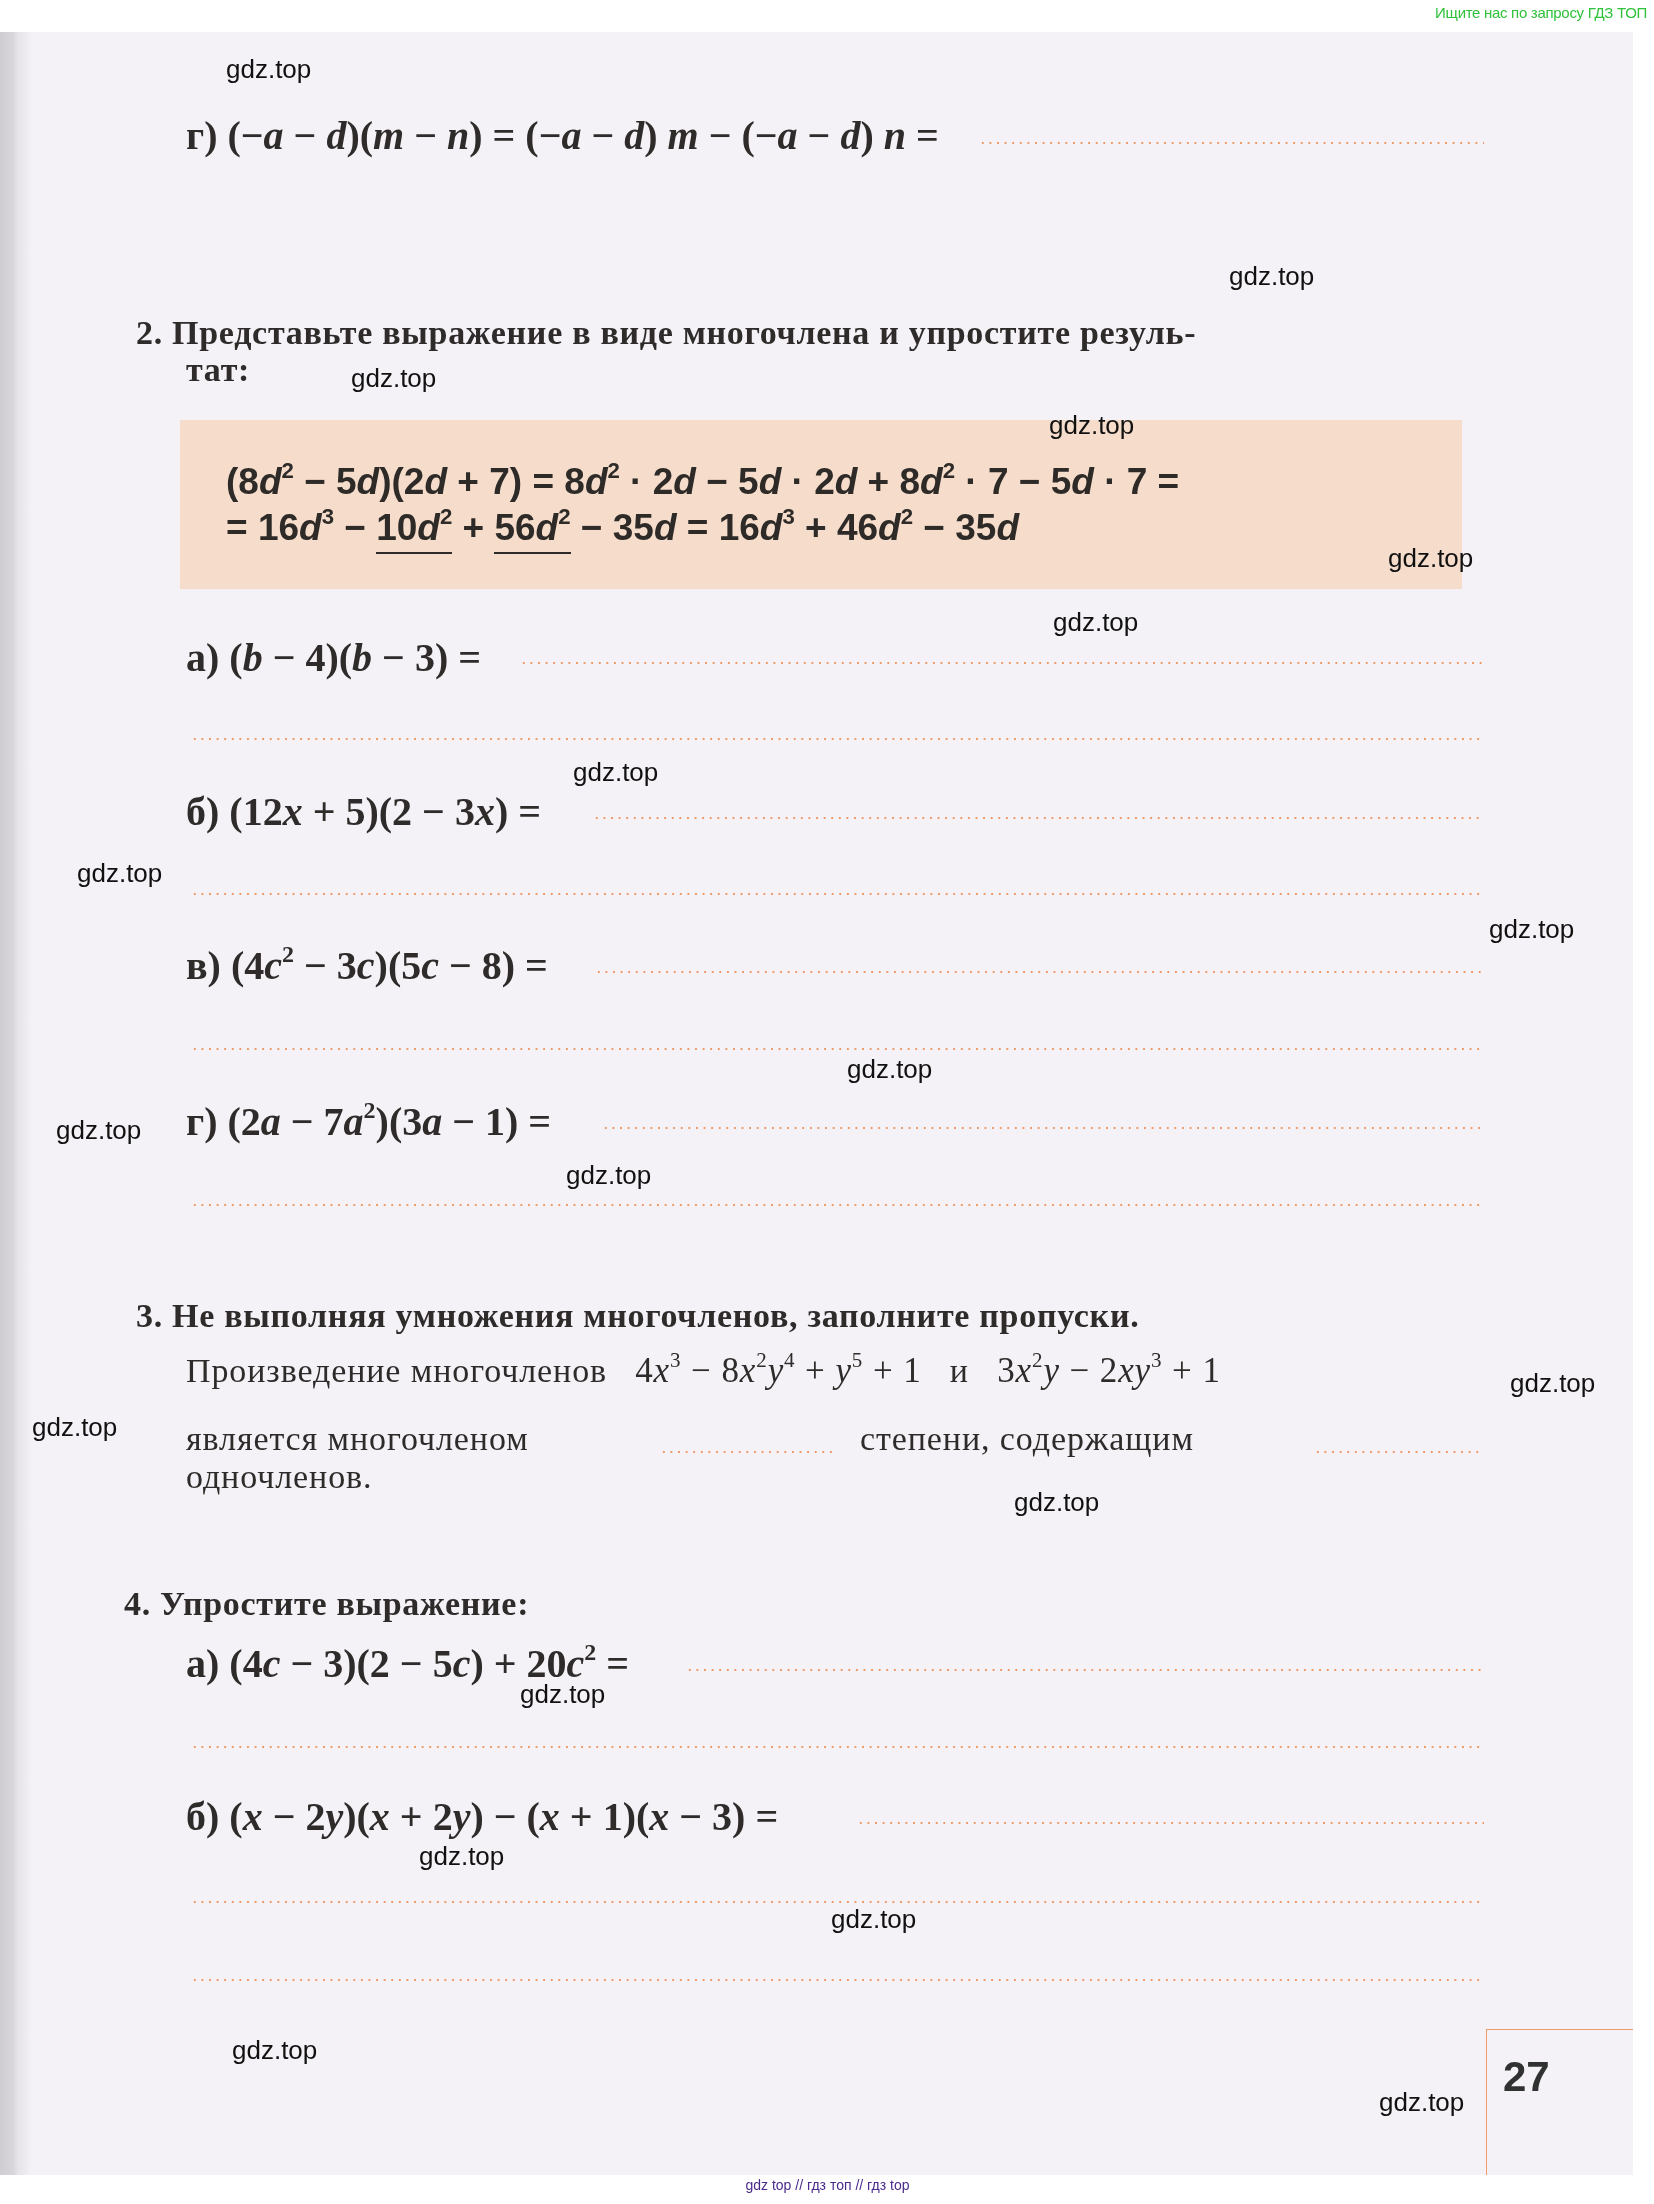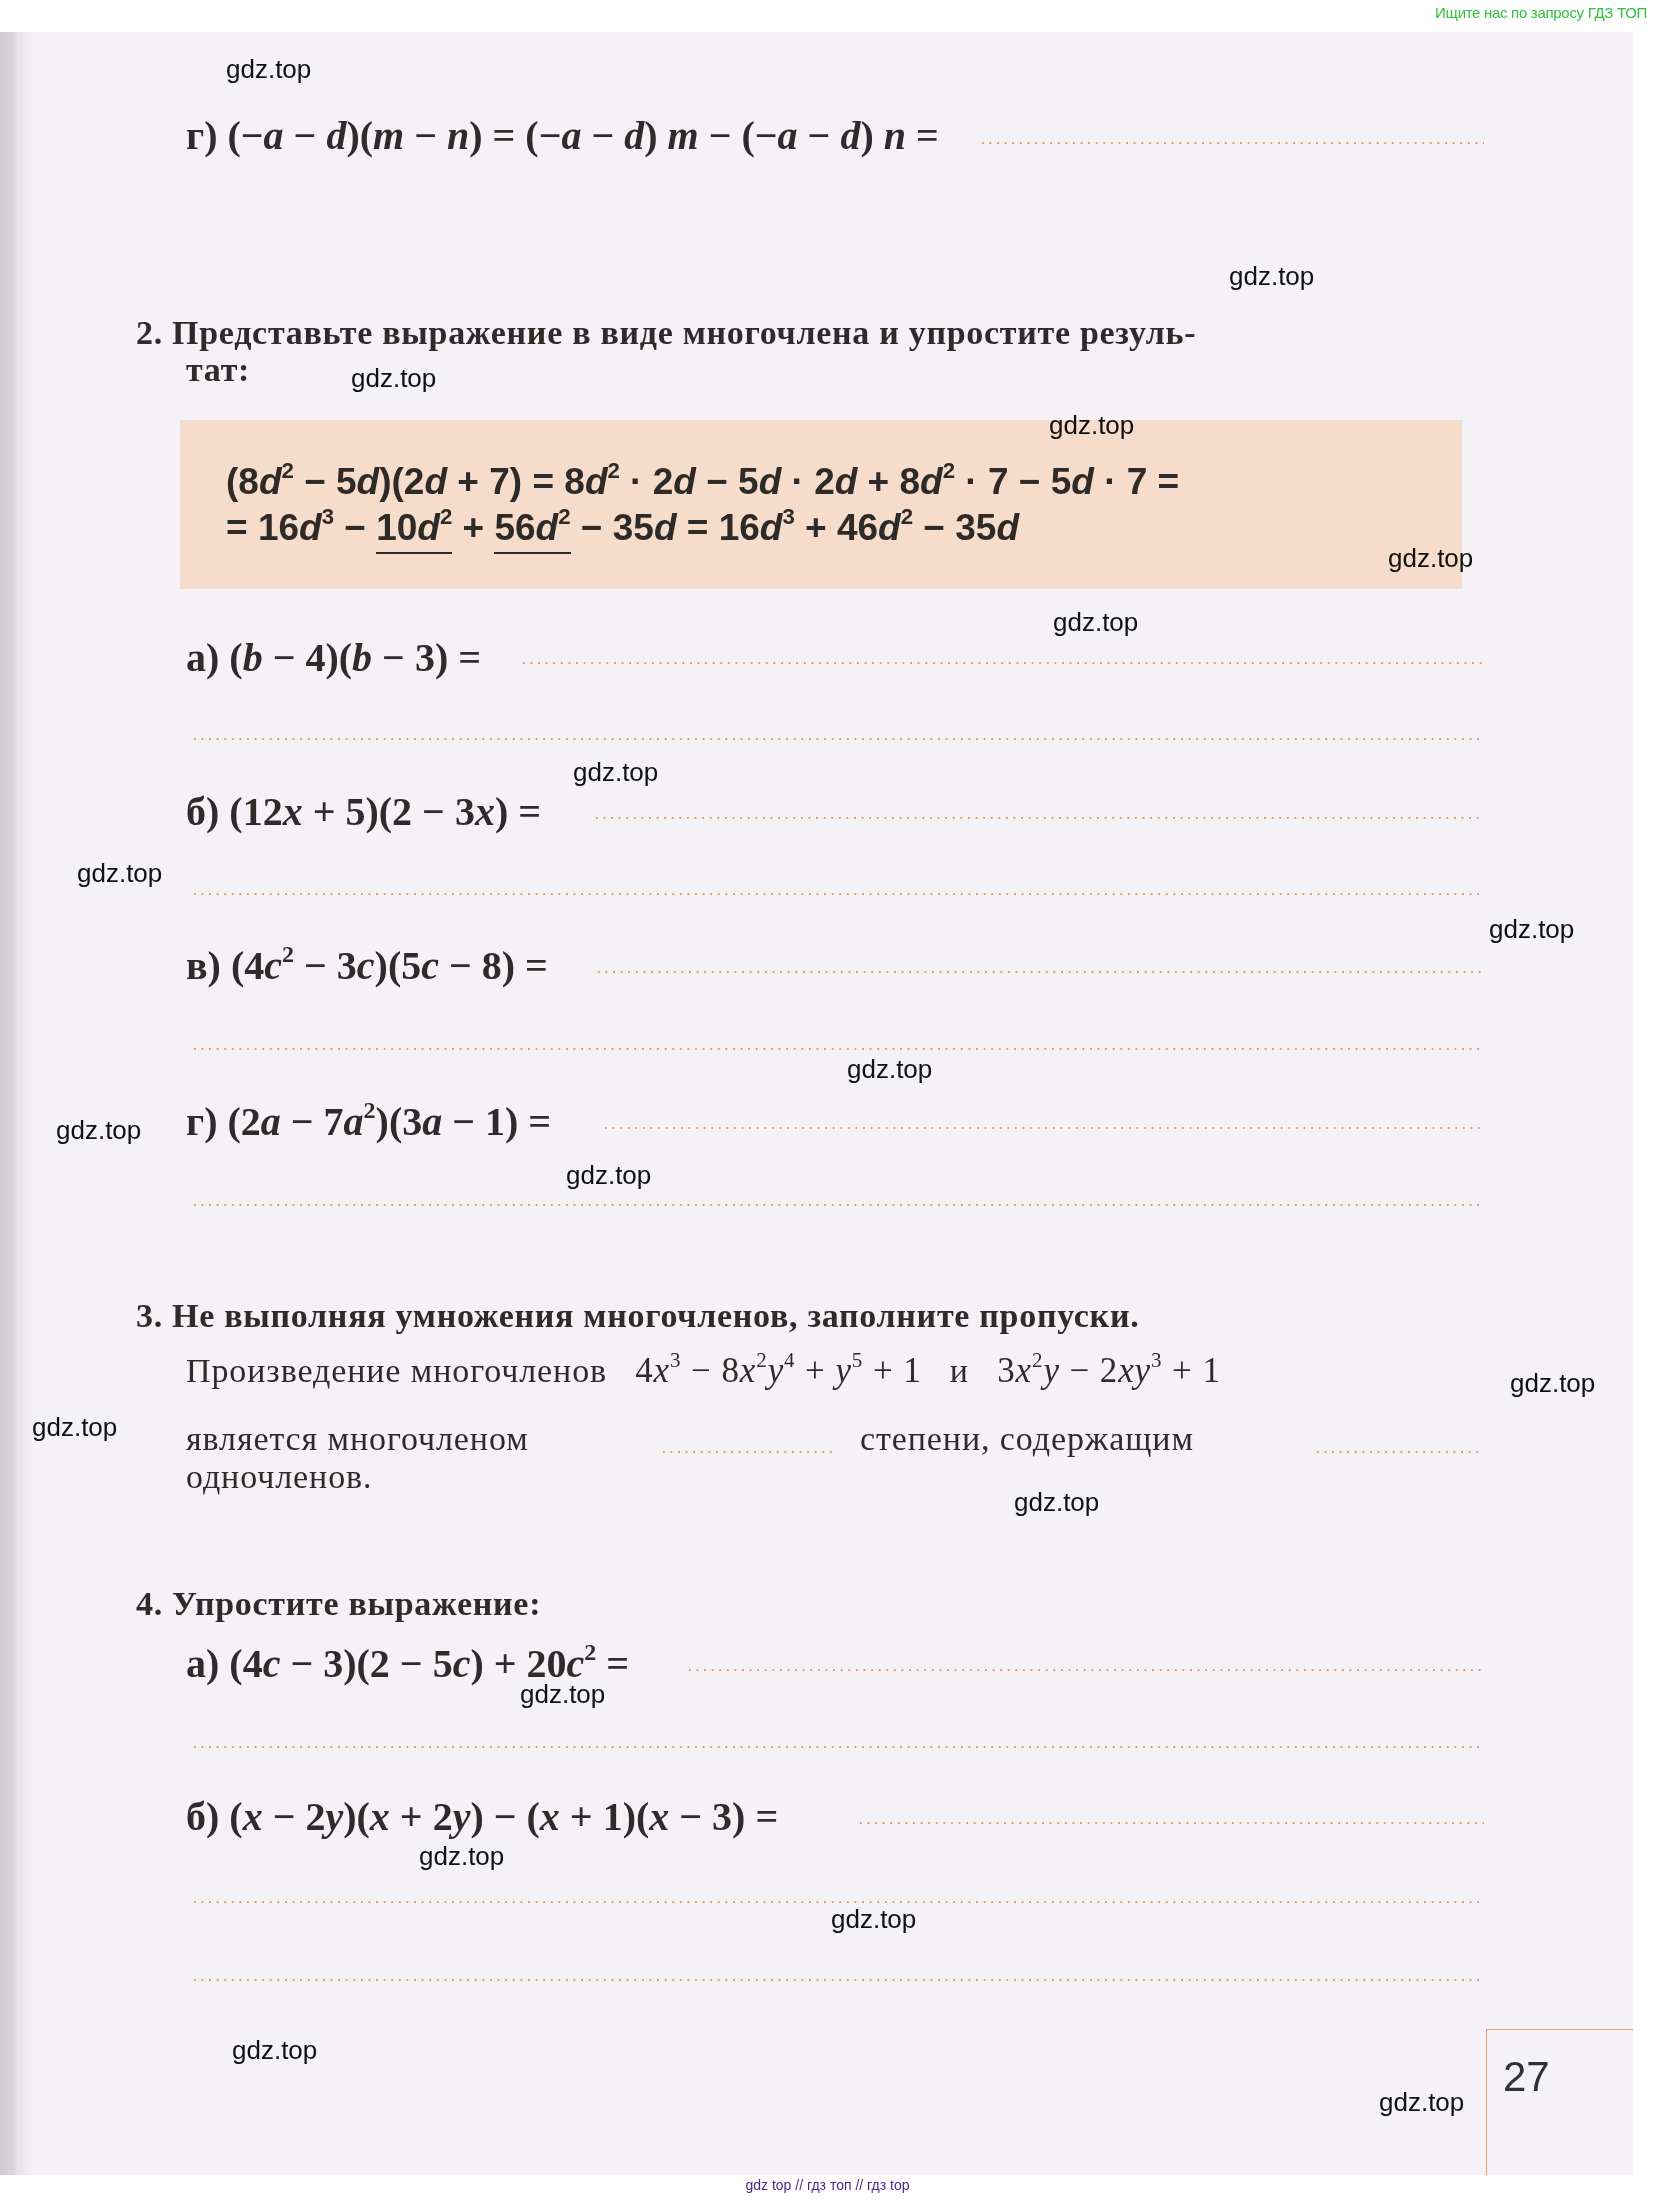--- a/index.html
+++ b/index.html
@@ -34,21 +34,21 @@
   .example-box { position:absolute; left:180px; top:420px; width:1282px; height:169px;
     background:#f5dccb; }
   .eq { position:absolute; font-size:37px; font-family:Liberation Sans, sans-serif; font-weight:bold; white-space:nowrap; color:#2e2a27; }
   .eq i { font-style:italic; }
   .ul { border-bottom:2.6px solid #2e2a27; padding-bottom:3.5px; }
   .wm { position:absolute; font-family:"Liberation Sans", sans-serif; font-size:26px;
     color:#111; white-space:nowrap; }
   .pagebox { position:absolute; left:1486px; top:2029px; width:147px; height:146px;
     border-left:1.8px solid #ef9a6a; border-top:1.8px solid #ef9a6a; box-sizing:border-box; }
   .pagenum { position:absolute; left:16px; top:23px; font-family:"Liberation Sans", sans-serif;
-    font-size:42px; color:#2f3230; }
+    font-size:42px; color:#2f3230;font-weight:bold; }
 </style>
 </head>
 <body>
 
 <div class="topbar">
   <div class="top-banner">Ищите нас по запросу ГДЗ ТОП</div>
 </div>
 
 <div class="page">
   <div class="spine"></div>
@@ -104,21 +104,21 @@
   <span class="math" style="font-size:35px;margin-top:36px;">4<i>x</i><sup>3</sup> − 8<i>x</i><sup>2</sup><i>y</i><sup>4</sup> + <i>y</i><sup>5</sup> + 1</span>&nbsp;&nbsp;
   <span>и</span>&nbsp;&nbsp;
   <span class="math" style="font-size:35px;">3<i>x</i><sup>2</sup><i>y</i> − 2<i>xy</i><sup>3</sup> + 1</span>
 </div>
 <div class="abs txt" style="left:186px; top:1422px; letter-spacing:0.9px;">является многочленом</div>
 <div class="dots" style="left:660px; top:1450px; width:172px;"></div>
 <div class="abs txt" style="left:860px; top:1422px; letter-spacing:0.9px;">степени, содержащим</div>
 <div class="dots" style="left:1314px; top:1450px; width:170px;"></div>
 <div class="abs txt" style="left:186px; top:1460px; letter-spacing:0.9px;">одночленов.</div>
 
-<div class="abs heading" style="left:136px; top:1585px;">
+<div class="abs heading" style="left:124px; top:1585px;">
   <span class="num">4.</span>
   <span>Упростите выражение:</span>
 </div>
 <div class="abs math" style="left:186px; top:1640px;">
   <b>а)</b> <b>(4<i>c</i> − 3)(2 − 5<i>c</i>) + 20<i>c</i><sup>2</sup> =</b>
 </div>
 <div class="dots" style="left:686px; top:1668px; width:797px;"></div>
 <div class="dots" style="left:191px; top:1745px; width:1292px;"></div>
 
 <div class="abs math" style="left:186px; top:1793px;">

